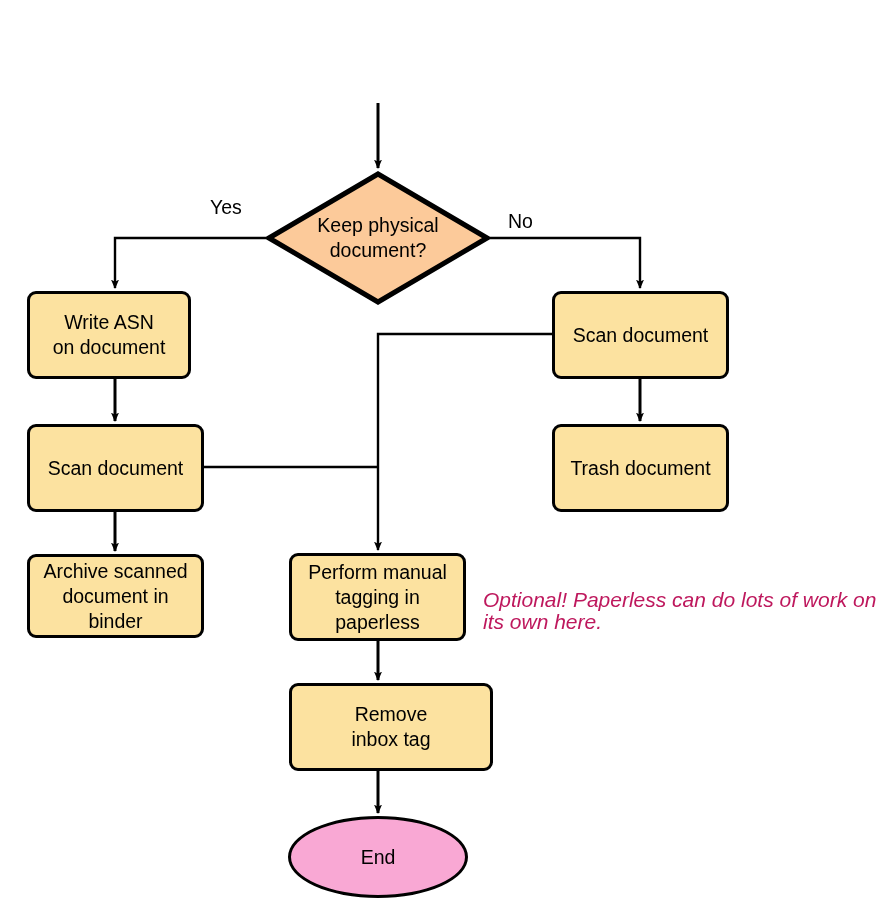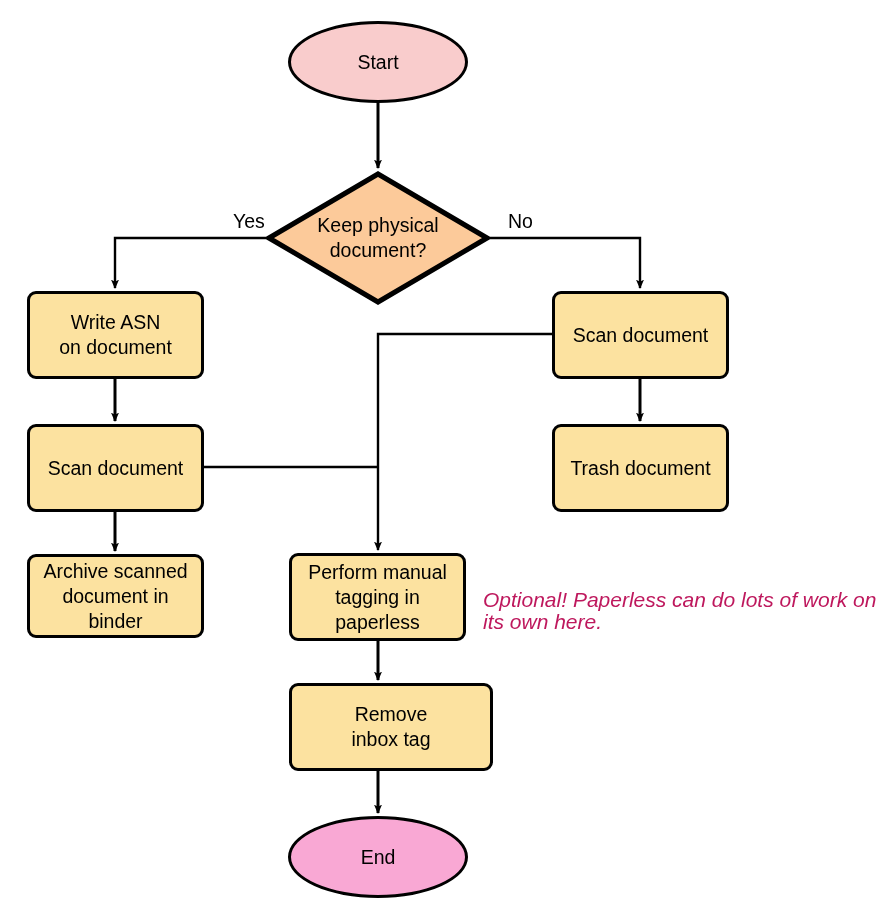--- a/index.html
+++ b/index.html
@@ -105,33 +105,30 @@
 
     <path d="M552,334 L378,334 L378,550" stroke="#000000" stroke-width="2.4" fill="none" marker-end="url(#arrowhead)"></path>
 
     <path d="M204,467 L378,467" stroke="#000000" stroke-width="2.4" fill="none"></path>
 
     <path d="M378,641 L378,680" stroke="#000000" stroke-width="3" fill="none" marker-end="url(#arrowhead)"></path>
 
     <path d="M378,771 L378,813" stroke="#000000" stroke-width="3" fill="none" marker-end="url(#arrowhead)"></path>
   </svg>
 
-  <div class="node terminator" style="left:288px; top:21px; width:180px; height:82px; background:#F9CCCC;">
-    <span>Start</span>
-  </div>
 
   <div class="node decision" style="left:266px; top:171px; width:224px; height:134px;">
     <svg class="dia-shape" viewBox="0 0 224 134" preserveAspectRatio="none" xmlns="http://www.w3.org/2000/svg">
       <polygon points="112,3 221,67 112,131 3,67" fill="#FCCA9A" stroke="#000000" stroke-width="5" stroke-linejoin="miter"></polygon>
     </svg>
     <span class="dia-label">Keep physical
 document?</span>
   </div>
 
-  <div class="node process" style="left:27px; top:291px; width:177px; height:88px; background:#FCE2A0;">
+  <div class="node process" style="left:27px; top:291px; width:164px; height:88px; background:#FCE2A0;">
     <span>Write ASN
 on document</span>
   </div>
 
   <div class="node process" style="left:27px; top:424px; width:177px; height:88px; background:#FCE2A0;">
     <span>Scan document</span>
   </div>
 
   <div class="node process" style="left:27px; top:554px; width:177px; height:84px; background:#FCE2A0;">
     <span>Archive scanned
@@ -155,18 +152,18 @@
 
   <div class="node process" style="left:289px; top:683px; width:204px; height:88px; background:#FCE2A0;">
     <span>Remove
 inbox tag</span>
   </div>
 
   <div class="node terminator" style="left:288px; top:816px; width:180px; height:82px; background:#f9a8d4;">
     <span>End</span>
   </div>
 
-  <div class="edge-label" style="left:210px; top:210px;margin-left:23px;">Yes</div>
+  <div class="edge-label" style="left:210px; top:196px;">Yes</div>
   <div class="edge-label" style="left:508px; top:210px;">No</div>
 
   <div class="note" style="left:483px; top:589px; width:400px;">Optional! Paperless can do lots of work on its own here.</div>
 
 </div>
 
 </body></html>

